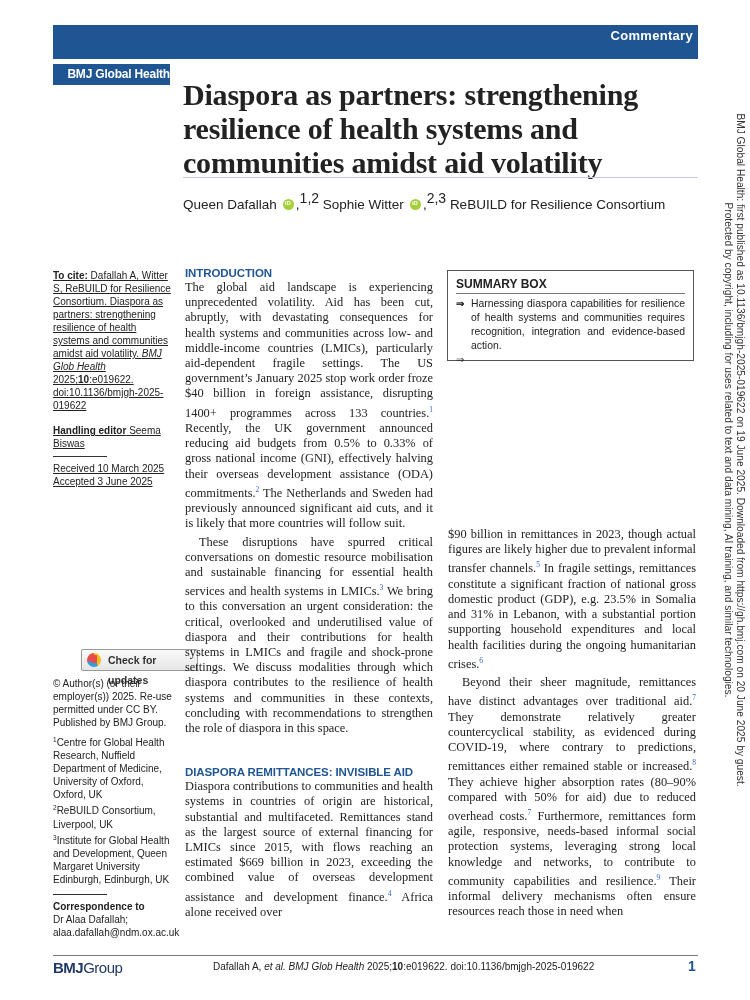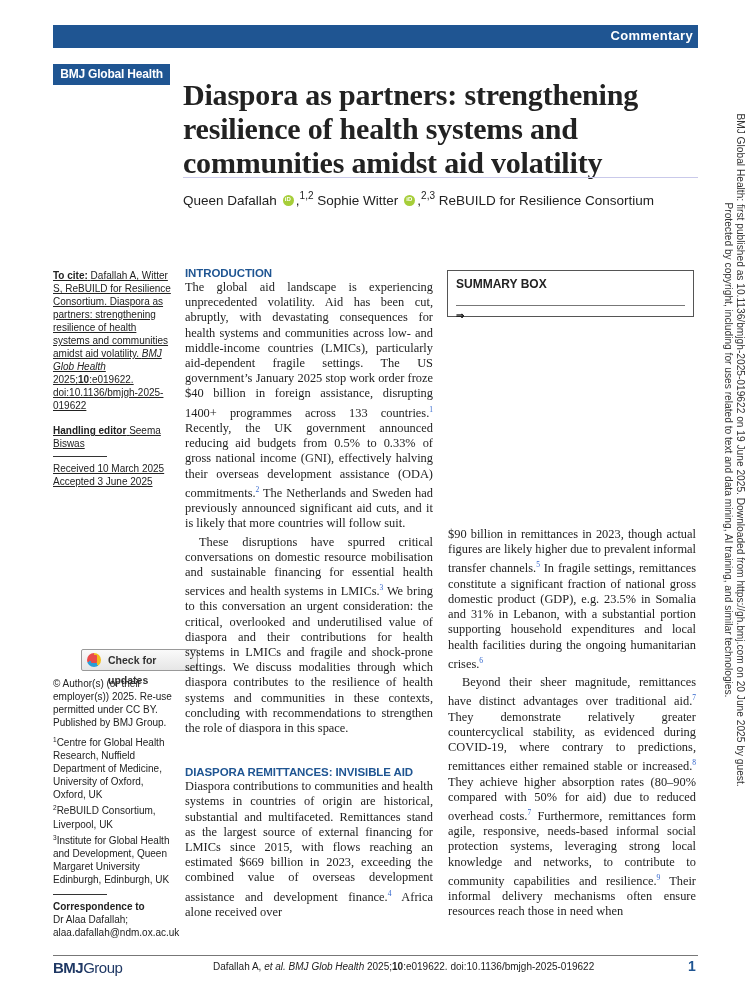--- a/index.html
+++ b/index.html
@@ -1,32 +1,32 @@
 <!DOCTYPE html>
 <html><head>
 <meta charset="utf-8">
 <style>
   html, body { margin: 0; padding: 0; background: #ffffff; }
   body { width: 750px; height: 1000px; position: relative; overflow: hidden; color: #1a1a1a; }
   .abs { position: absolute; }
 
-  .topbar { left: 53px; top: 25px; width: 645px; height: 23px; background: #1f5592; }
+  .topbar { left: 53px; top: 25px; width: 645px; height: 34px; background: #1f5592; }
   .topbar .label { position: absolute; right: 5px; top: 3px; font: bold 13px "Liberation Sans", sans-serif; color: #ffffff; letter-spacing: 0.3px; }
 
   .journal-badge { left: 53px; top: 64px; width: 117px; height: 21px; background: #1f5592; color: #fff;
-    font: bold 12px "Liberation Sans", sans-serif; line-height: 21px; text-align: center; letter-spacing: -0.2px; }
+    font: bold 12px "Liberation Sans", sans-serif; line-height: 21px; text-align: right; letter-spacing: -0.2px; }
 
   .title { left: 183px; top: 58px; width: 520px; font: bold 30px "Liberation Serif", serif; line-height: 34px; color: #222; letter-spacing: -0.2px; margin-top: 20px; }
 
   .title-rule { left: 183px; top: 177px; width: 515px; height: 1px; background: #c9c9ea; }
 
   .authors { left: 183px; top: 190px; font: 13.5px "Liberation Sans", sans-serif; color: #222; white-space: nowrap; }
   .orcid { display: inline-block; width: 11px; height: 11px; border-radius: 50%; background: #a6ce39; vertical-align: -1px; margin: 0 2px 0 6px; position: relative; }
   .orcid::after { content: "iD"; position: absolute; left: 2px; top: 1px; font: bold 6px "Liberation Sans", sans-serif; color: #fff; }
-  .authors sup { font-size: 10px; }
+  .authors sup { font-size: 14px; }
 
   .sidebar { left: 53px; width: 120px; font: 10px "Liberation Sans", sans-serif; line-height: 13px; color: #222; }
   .sidebar b { font-weight: bold; }
   .sidebar .rule { width: 54px; height: 1px; background: #333; margin: 6px 0 5px; }
   .sidebar p { margin: 0; }
 
   .cfu { left: 53px; top: 649px; width: 115px; height: 20px; border: 1px solid #999; border-radius: 2px;
     background: linear-gradient(#fafafa, #e6e6e6); font: bold 10.5px "Liberation Sans", sans-serif; color: #333; line-height: 20px; margin-left: 28px; }
   .cfu .icon { position: absolute; left: 5px; top: 3px; width: 14px; height: 14px; border-radius: 50%;
     background: conic-gradient(#f3bd1b 0 40%, #2a9fd8 40% 70%, #e94b4b 70% 100%); }
@@ -34,21 +34,21 @@
   .cfu .txt { position: absolute; left: 26px; }
 
   .col { font: 12.4px "Liberation Serif", serif; line-height: 15.2px; color: #222; text-align: justify; }
   .col p { margin: 0; }
   .col p.indent { text-indent: 14px; }
   .col sup { color: #3366cc; font-size: 7.5px; }
   .heading { font: bold 11.5px "Liberation Sans", sans-serif; color: #1f5592; letter-spacing: -0.1px; margin-bottom: 1px; }
 
   .summary { left: 447px; top: 270px; width: 247px; border: 1px solid #555; padding: 6px 8px 7px 8px; box-sizing: border-box;
     font: 10.4px "Liberation Sans", sans-serif; line-height: 13.9px; color: #222; }
-  .summary .sb-title { font: bold 12px "Liberation Sans", sans-serif; padding-bottom: 14px; border-bottom: 1px solid #777; margin-bottom: 3px; }
+  .summary .sb-title { font: bold 12px "Liberation Sans", sans-serif; padding-bottom: 2px; border-bottom: 1px solid #777; margin-bottom: 3px; }
   .summary ul { list-style: none; margin: 0; padding: 0; }
   .summary li { position: relative; padding-left: 15px; text-align: justify; }
   .summary li .arrow { position: absolute; left: 0; top: 0; font-size: 10px; }
 
   .sidetext { left: 728px; top: 60px; width: 18px; height: 780px; }
   .sidetext .inner { position: absolute; left: 0; top: 0; transform-origin: 0 0; transform: translate(18px, 0) rotate(90deg);
     width: 780px; font: 10.2px "Liberation Sans", sans-serif; line-height: 12px; color: #333; text-align: center; white-space: nowrap; }
 
   .footer-rule { left: 53px; top: 955px; width: 645px; height: 1px; background: #777; }
   .footer-logo { left: 53px; top: 959px; font: 15px "Liberation Sans", sans-serif; color: #1f3864; letter-spacing: -0.5px; }
@@ -104,21 +104,21 @@
   <p class="indent" style="margin-top:3px;"><span>These disruptions have spurred critical conversations on domestic resource mobilisation and sustainable financing for essential health services and health systems in LMICs.</span><sup>3</sup><span> We bring to this conversation an urgent consideration: the critical, overlooked and underutilised value of diaspora and their contributions for health systems in LMICs and fragile and shock-prone settings. We discuss modalities through which diaspora contributes to the resilience of health systems and communities in these contexts, concluding with recommendations to strengthen the role of diaspora in this space.</span></p>
   <div class="heading" style="margin-top:30px;">DIASPORA REMITTANCES: INVISIBLE AID</div>
   <p><span>Diaspora contributions to communities and health systems in countries of origin are historical, substantial and multifaceted. Remittances stand as the largest source of external financing for LMICs since 2015, with flows reaching an estimated $669 billion in 2023, exceeding the combined value of overseas development assistance and development finance.</span><sup>4</sup><span> Africa alone received over</span></p>
 </div>
 
 <div class="abs summary">
   <div class="sb-title">SUMMARY BOX</div>
   <ul>
     <li><span class="arrow">⇒</span></li>
     <li><span class="arrow">⇒</span></li>
-    <li><span class="arrow">⇒</span></li>
+    <li><span class="arrow">⇒</span><span>Harnessing diaspora capabilities for resilience of health systems and communities requires recognition, integration and evidence-based action.</span></li>
     <li><span class="arrow">⇒</span></li>
   </ul>
 </div>
 
 <div class="abs col" style="left:448px; top:527px; width:248px;">
   <p><span>$90 billion in remittances in 2023, though actual figures are likely higher due to prevalent informal transfer channels.</span><sup>5</sup><span> In fragile settings, remittances constitute a significant fraction of national gross domestic product (GDP), e.g. 23.5% in Somalia and 31% in Lebanon, with a substantial portion supporting household expenditures and local health facilities during the ongoing humanitarian crises.</span><sup>6</sup></p>
   <p class="indent" style="margin-top:3px;"><span>Beyond their sheer magnitude, remittances have distinct advantages over traditional aid.</span><sup>7</sup><span> They demonstrate relatively greater countercyclical stability, as evidenced during COVID-19, where contrary to predictions, remittances either remained stable or increased.</span><sup>8</sup><span> They achieve higher absorption rates (80–90% compared with 50% for aid) due to reduced overhead costs.</span><sup>7</sup><span> Furthermore, remittances form agile, responsive, needs-based informal social protection systems, leveraging strong local knowledge and networks, to contribute to community capabilities and resilience.</span><sup>9</sup><span> Their informal delivery mechanisms often ensure resources reach those in need when</span></p>
 </div>
 
 <div class="abs sidetext">

